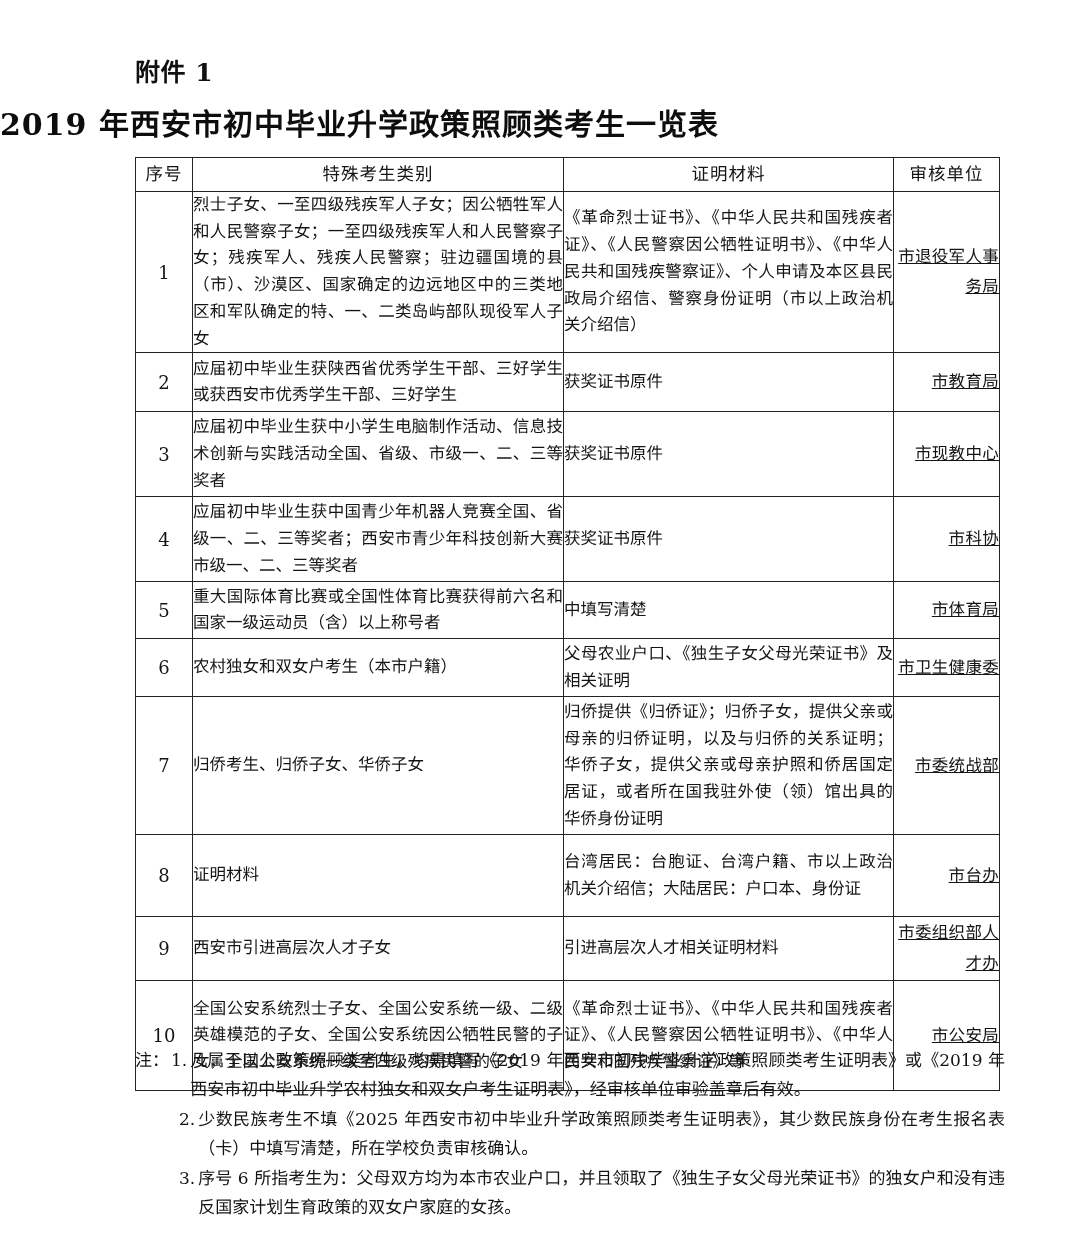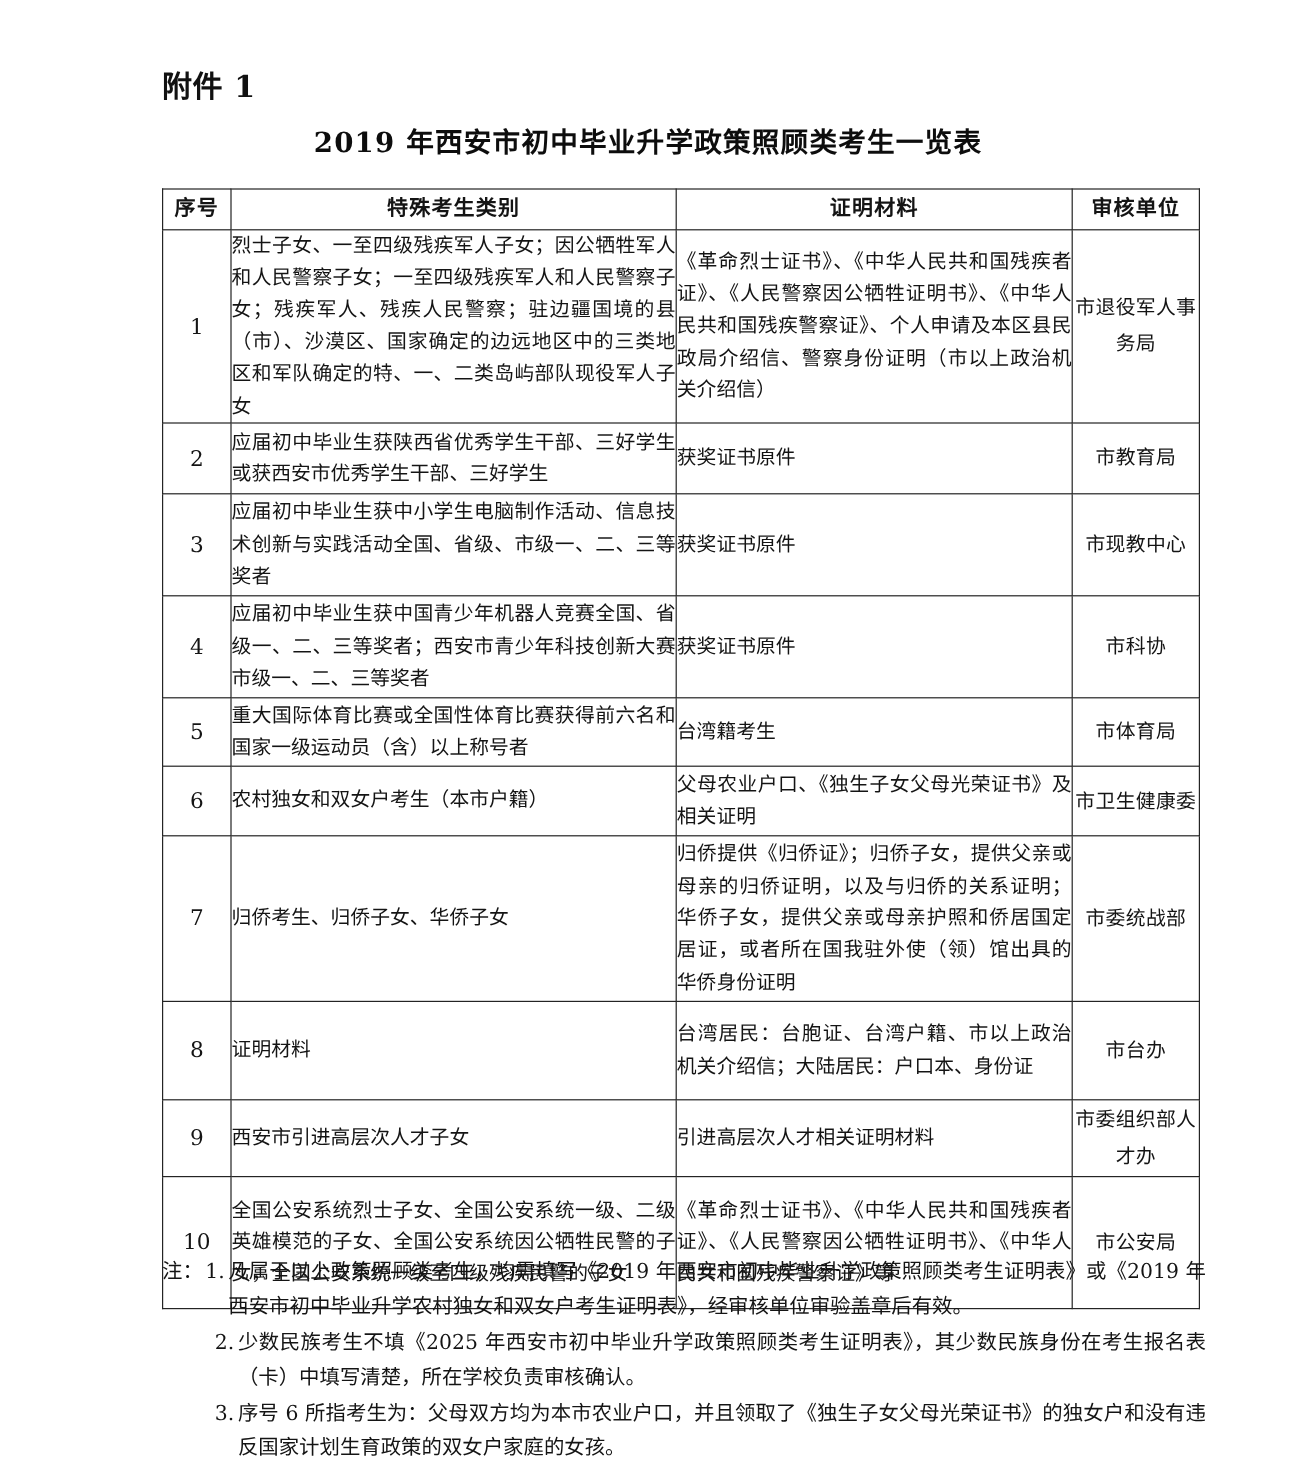--- a/index.html
+++ b/index.html
@@ -36,22 +36,21 @@
     color: #111;
     white-space: nowrap;
   }
 
   
   .doc-title {
     position: absolute;
     left: 0;
     top: 100px;
     width: 1080px;
-    text-align: center;
-    font-size: 23px;
+    font-size: 30px;
     font-weight: 700;
     letter-spacing: 1px;
     color: #0d0d0d;
     font-family: "DejaVu Serif", "Liberation Serif", serif;
   }
 
   
   .table-wrap {
     position: absolute;
     left: 135px;
@@ -70,21 +69,21 @@
     border: 1.3px solid #242424;
     padding: 0;
     vertical-align: middle;
     font-weight: 400;
     color: #141414;
   }
   table.policy-table thead th {
     height: 33px;
     text-align: center;
     font-size: 17.5px;
-    font-weight: 700;
+    font-weight: 400;
     letter-spacing: 1px;
   }
   col.c-seq   { width: 57px; }
   col.c-cat   { width: 371px; }
   col.c-proof { width: 330px; }
   col.c-unit  { width: 106px; }
 
   td.seq {
     text-align: center;
     font-size: 18px;
@@ -94,24 +93,25 @@
     padding: 6px 9px 6px 10px;
   }
   td.cat.center, td.proof.center {
     text-align: left;
   }
   td.cat.justify, td.proof.justify {
     text-align: justify;
     text-justify: inter-ideograph;
   }
   td.unit {
-    text-align: center;
+    text-align: right;
     padding: 5px 2px;
     line-height: 1.85;
     letter-spacing: 0.3px;
+    text-decoration: underline;
   }
 
   
   .notes {
     position: absolute;
     left: 135px;
     top: 1046px;
     width: 870px;
     font-size: 17px;
     line-height: 1.73;
@@ -191,21 +191,21 @@
         <tr style="height:85px">
           <td class="seq">4</td>
           <td class="cat justify">应届初中毕业生获中国青少年机器人竞赛全国、省级一、二、三等奖者；西安市青少年科技创新大赛市级一、二、三等奖者</td>
           <td class="proof center">获奖证书原件</td>
           <td class="unit">市科协</td>
         </tr>
 
         <tr style="height:57px">
           <td class="seq">5</td>
           <td class="cat justify">重大国际体育比赛或全国性体育比赛获得前六名和国家一级运动员（含）以上称号者</td>
-          <td class="proof center">台湾籍考生</td>
+          <td class="proof center">中填写清楚</td>
           <td class="unit">市体育局</td>
         </tr>
 
         <tr style="height:58px">
           <td class="seq">6</td>
           <td class="cat center">农村独女和双女户考生（本市户籍）</td>
           <td class="proof justify">父母农业户口、《独生子女父母光荣证书》及相关证明</td>
           <td class="unit">市卫生健康委</td>
         </tr>
 

